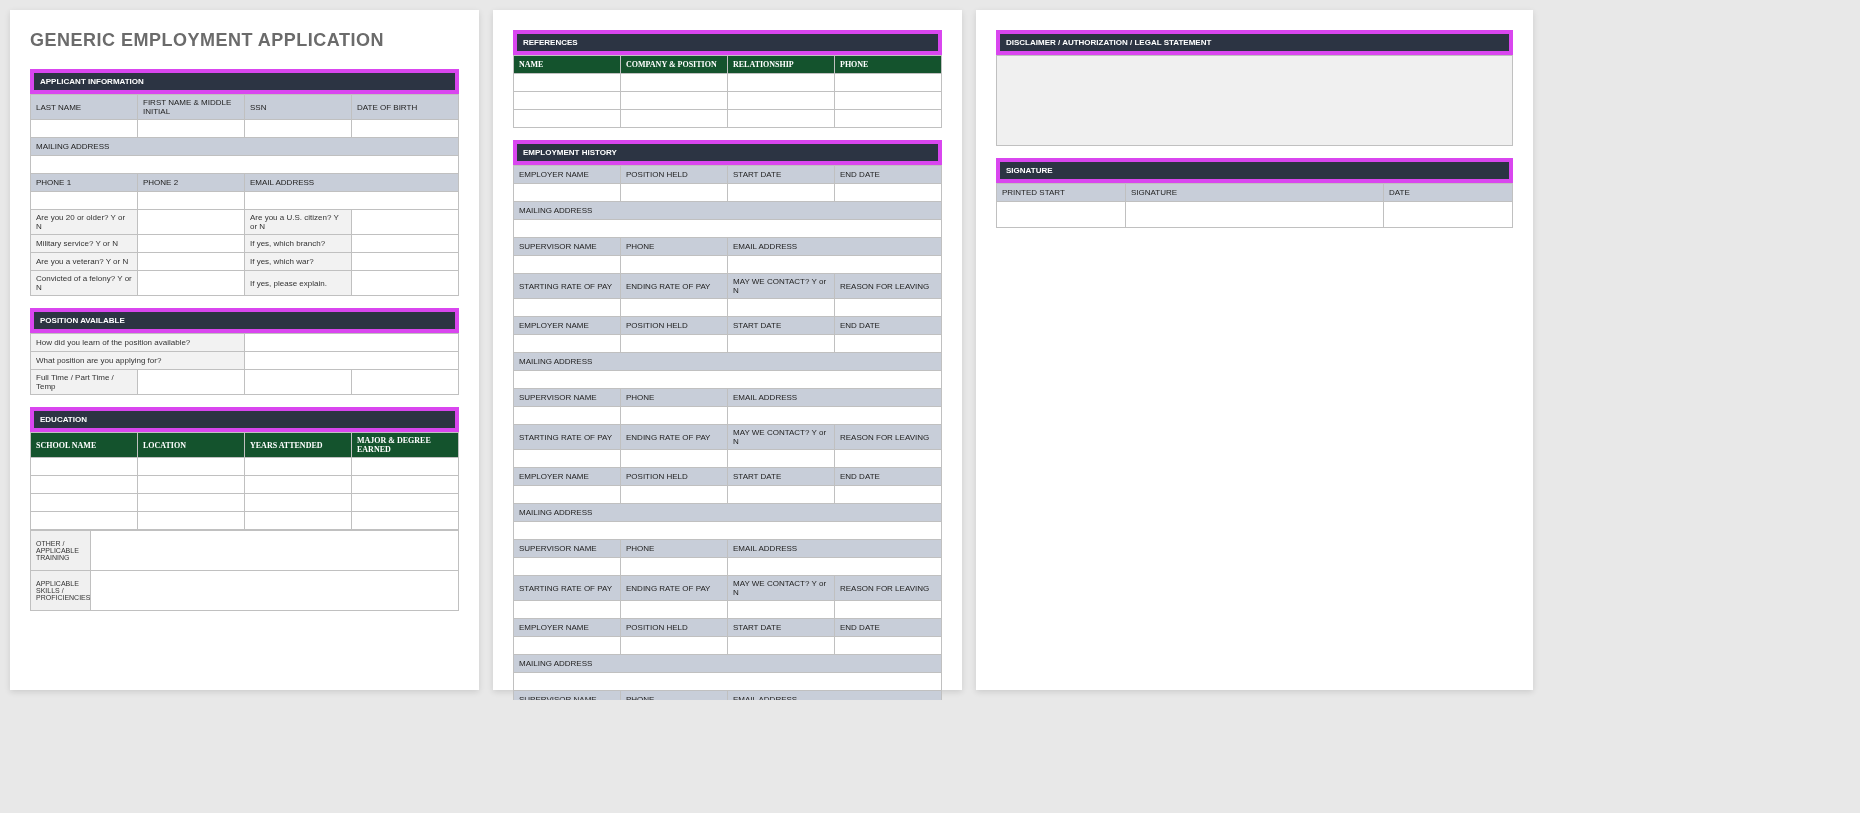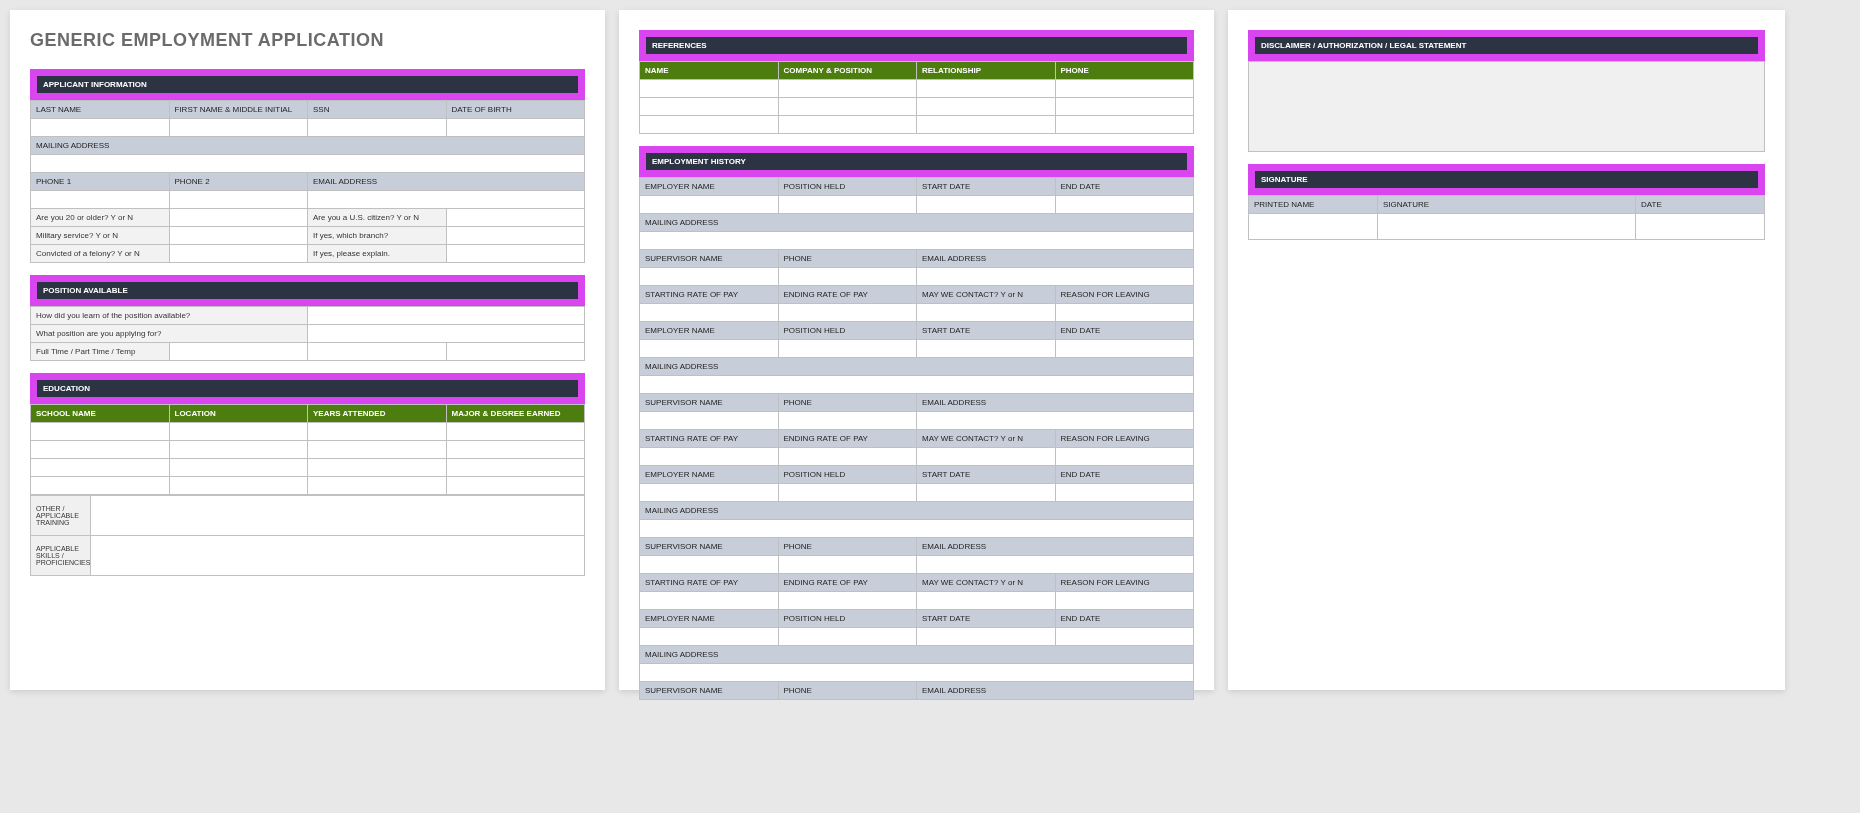--- a/index.html
+++ b/index.html
@@ -7,21 +7,21 @@
     background: #e8e8e8;
     font-family: Arial, Helvetica, sans-serif;
     font-size: 8px;
     display: flex;
     gap: 14px;
     padding: 10px;
     width: 1860px;
   }
   .page {
     background: #fff;
-    width: 595px;
+    width: 469px;
     height: 680px;
     box-shadow: 0 2px 6px rgba(0,0,0,0.12);
     padding: 20px 20px 20px 20px;
     display: flex;
     flex-direction: column;
     gap: 12px;
   }
   .page.page3 { width: 557px; }
   h1 {
     font-size: 18px;
@@ -30,40 +30,41 @@
     letter-spacing: 0.5px;
     margin-bottom: 6px;
   }
   .section { width: 100%; }
   .section-header {
     background: #2c3443;
     color: #fff;
     font-weight: bold;
     font-size: 8px;
     padding: 4px 6px;
-    border: 7px solid #d946ef;
+    border: 4px solid #d946ef;
   }
   table {
     width: 100%;
     border-collapse: collapse;
     table-layout: fixed;
   }
   th, td {
     border: 1px solid #c0c0c0;
     padding: 3px 5px;
     font-size: 8px;
     text-align: left;
     vertical-align: middle;
     height: 18px;
     font-weight: normal;
   }
   th.dark {
-    background: #4d7c0f;
+    background: #14532d;
     color: #fff;
     font-weight: bold;
+    font-family: Liberation Serif, serif;
   }
   th.sub, td.sub {
     background: #c8ced9;
     color: #222;
     font-weight: normal;
     font-size: 8px;
   }
   td.input-cell {
     background: #fff;
     height: 18px;
@@ -130,20 +131,26 @@
         <td class="small-label">Are you a U.S. citizen?  Y or N</td>
         <td class="input-cell"></td>
       </tr>
       <tr>
         <td class="small-label">Military service?  Y or N</td>
         <td class="input-cell"></td>
         <td class="small-label">If yes, which branch?</td>
         <td class="input-cell"></td>
       </tr>
       <tr>
+        <td class="small-label">Are you a veteran?  Y or N</td>
+        <td class="input-cell"></td>
+        <td class="small-label">If yes, which war?</td>
+        <td class="input-cell"></td>
+      </tr>
+      <tr>
         <td class="small-label">Convicted of a felony?  Y or N</td>
         <td class="input-cell"></td>
         <td class="small-label">If yes, please explain.</td>
         <td class="input-cell"></td>
       </tr>
     </tbody>
       </table>
   </div>
 
   <div class="section">
@@ -435,21 +442,21 @@
           </tr>
     </tbody>
       </table>
   </div>
 
   <div class="section">
     <div class="section-header">SIGNATURE</div>
     <table>
       <tbody>
           <tr>
-        <td class="sub" style="width:25%">PRINTED NAME</td>
+        <td class="sub" style="width:25%">PRINTED START</td>
         <td class="sub" style="width:50%">SIGNATURE</td>
         <td class="sub" style="width:25%">DATE</td>
       </tr>
       <tr>
         <td class="input-cell" style="height:26px"></td>
         <td class="input-cell"></td>
         <td class="input-cell"></td>
       </tr>
     </tbody>
       </table>

